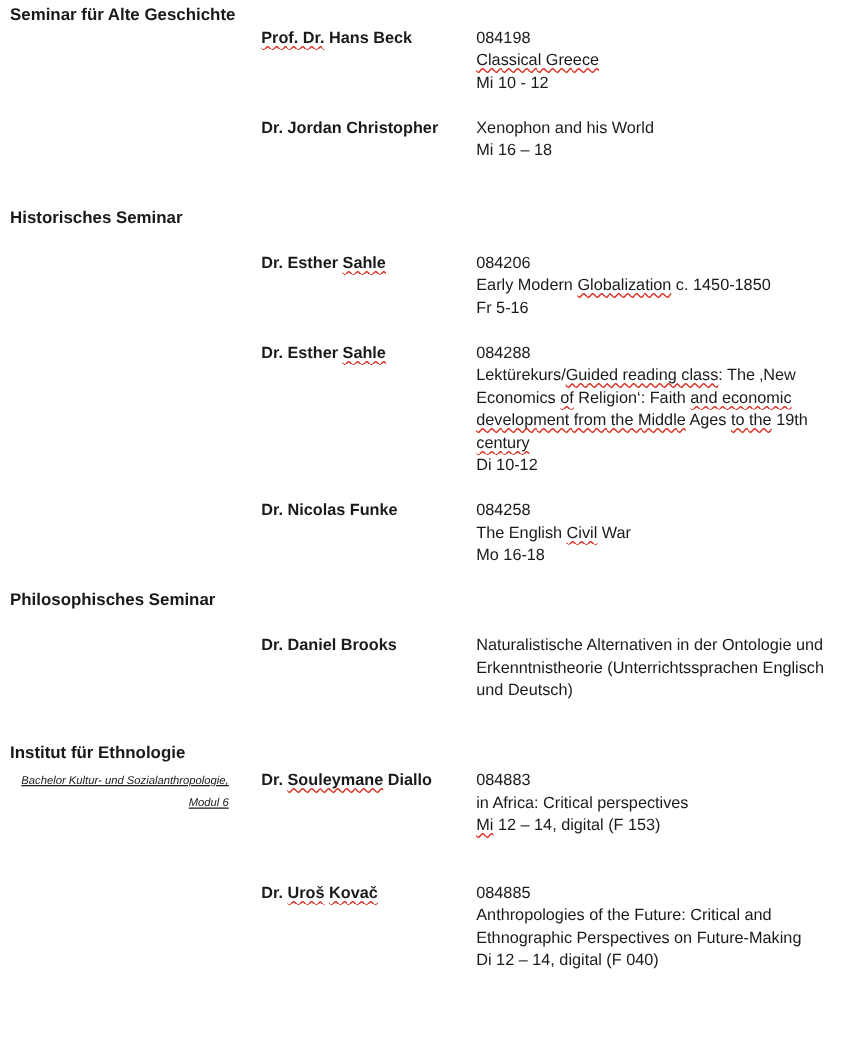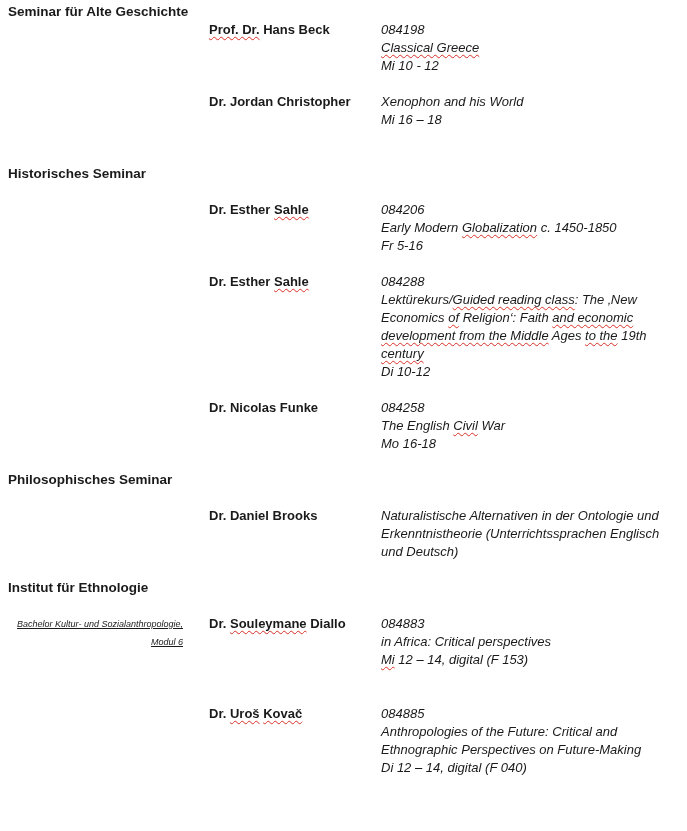--- a/index.html
+++ b/index.html
@@ -35,21 +35,21 @@
     font-weight: bold;
     white-space: pre;
     margin-left: 14px;
   }
   .course {
     position: absolute;
     left: 381px;
     top: 0;
     width: 306px;
   }
-  .line { white-space: pre; font-style: italic; }
+  .line { white-space: pre; }
   .label {
     position: absolute;
     left: 0;
     top: 0;
     width: 183px;
     text-align: right;
     font-style: italic;
     font-size: 9px;
   }
   .label .ul { text-decoration: underline; }
@@ -63,21 +63,21 @@
   }
 </style>
 </head>
 <body>
 
 <div class="doc">
 
   <div class="heading" style="top:3px">Seminar für Alte Geschichte</div>
   <div class="heading" style="top:165px">Historisches Seminar</div>
   <div class="heading" style="top:471px">Philosophisches Seminar</div>
-  <div class="heading" style="top:579px">Institut für Ethnologie</div>
+  <div class="heading" style="top:593px">Institut für Ethnologie</div>
 
   <div class="entry" style="top:21px">
     <div class="name"><span class="sq">Prof. Dr.</span><span> Hans Beck</span></div>
     <div class="course">
       <div class="line">084198</div>
       <div class="line"><span class="sq">Classical Greece</span></div>
       <div class="line"><span>Mi 10 - 12</span></div>
     </div>
   </div>
 

